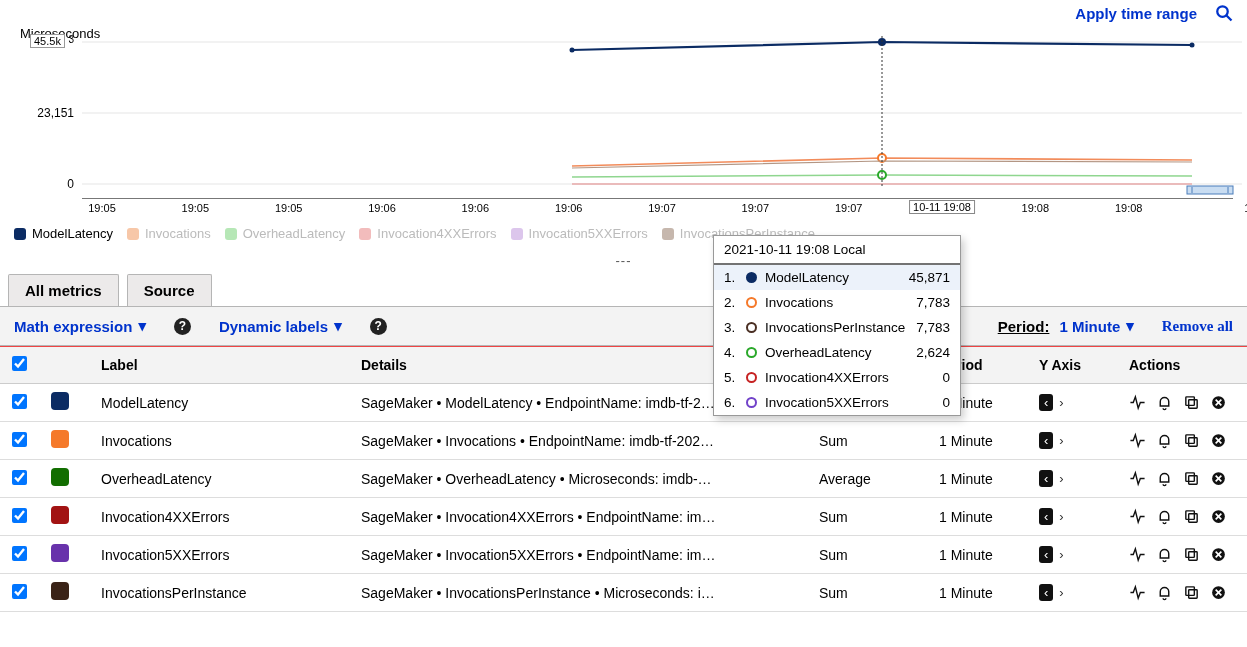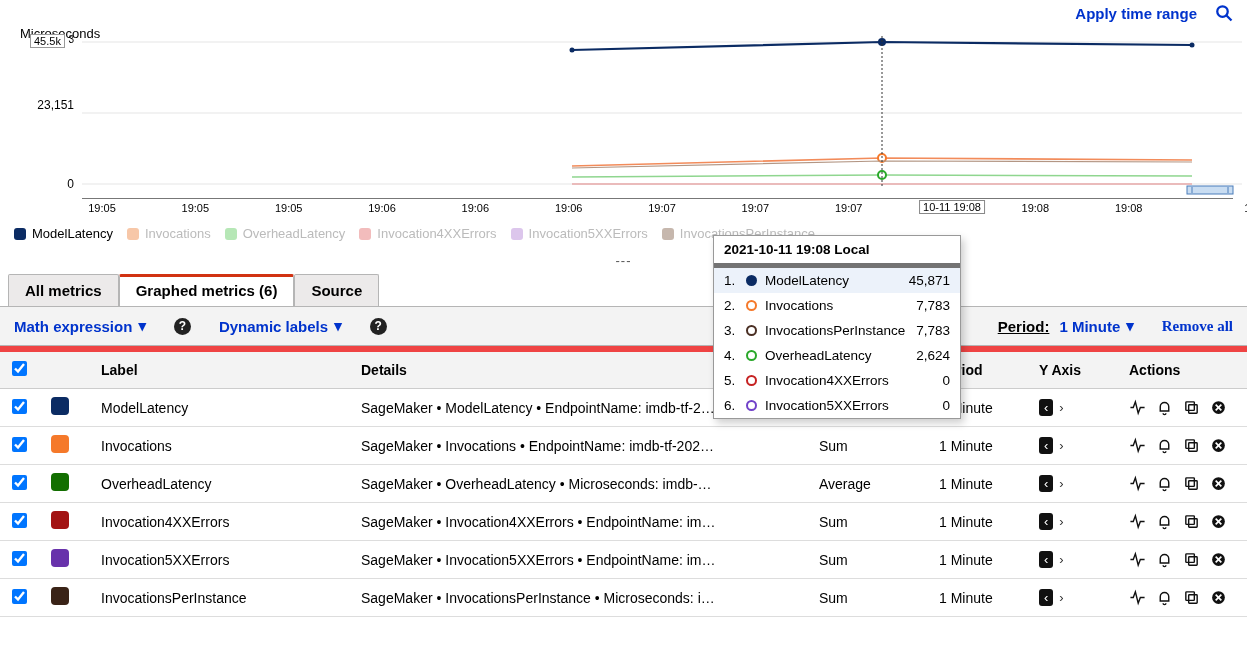--- a/index.html
+++ b/index.html
@@ -15,42 +15,42 @@
 .ytick .exp { font-size: 10px; vertical-align: super; }
 .badge-45 { position: absolute; left: -52px; top: 6px; background: #fff; border: 1px solid #999; font-size: 11px; padding: 0 3px; }
 .xaxis { position: relative; height: 22px; margin-left: 68px; border-top: 1px solid #777; display: flex; align-items: center; }
 .xtick { position: absolute; font-size: 11px; transform: translateX(-50%); top: 3px; }
 .xtick.boxed { border: 1px solid #888; background:#fff; padding: 0 3px; top: 1px; }
 .legend-row { display:flex; gap: 14px; padding: 6px 14px 8px 14px; align-items:center; font-size: 13px; }
 .legend-item { display:flex; align-items:center; gap:6px; }
 .sw { width: 12px; height: 12px; border-radius: 3px; display:inline-block; }
 .muted { color: #bbb; }
 .dashes { text-align:center; padding: 4px 0 6px; color:#555; letter-spacing:1px; }
-.tabs { display:flex; gap: 0; padding: 0 8px; }
+.tabs { display:flex; gap: 8px; padding: 0 8px; }
 .tab { border: 1px solid #b5b5b5; border-bottom: none; background: #eceaea; padding: 7px 16px; font-size: 15px; font-weight: 700; border-radius: 2px 2px 0 0; cursor:pointer; }
 .tab.active { background: #fff; border-top: 3px solid #d13212; padding-top: 5px; }
 .toolbar { border-top: 1px solid #b5b5b5; border-bottom: 1px solid #b5b5b5; background:#f3f3f3; padding: 10px 14px; display:flex; align-items:center; gap: 28px; font-size: 15px; }
 .tb-link { color:#0033cc; font-weight:700; display:flex; align-items:center; gap:6px; cursor:pointer; }
 .help-q { width:17px; height:17px; border-radius:50%; background:#222; color:#fff; display:inline-flex; align-items:center; justify-content:center; font-size:12px; font-weight:700; }
 .tb-spacer { flex:1; }
 .tb-static { font-weight:700;text-decoration:underline; }
 .remove-all { color:#0033cc; font-weight:700; cursor:pointer;font-family:Liberation Serif, serif; }
 .metrics-table { width:100%; border-collapse: collapse; }
-.metrics-table th { text-align:left; background:#f3f3f3; border-top:6px solid #ef4444; border-bottom:1px solid #ccc; padding: 9px 12px; font-size: 14px; font-weight:700; }
+.metrics-table th { text-align:left; background:#f3f3f3; border-top:1px solid #ef4444; border-bottom:1px solid #ccc; padding: 9px 12px; font-size: 14px; font-weight:700; }
 .metrics-table td { border-bottom:1px solid #ddd; padding: 8px 12px; font-size: 14px; vertical-align:middle; }
 .cbox { width:15px; height:15px; }
 .color-sq { width:18px; height:18px; border-radius:4px; display:inline-block; }
 .yaxis-btn { background:#111; color:#fff; padding:1px 5px; border-radius:3px; font-size:13px; display:inline-block; margin-right:2px; }
 .yaxis-arrow { color:#333; font-size:13px; padding-left:4px; }
 .act-row { display:flex; gap:10px; align-items:center; }
 .act-ic { width:17px; height:17px; display:inline-block; }
 
 
 .tooltip { position:absolute; left: 713px; top: 235px; width: 248px; background:#fff; border:1px solid #999; box-shadow: 3px 4px 8px rgba(0,0,0,0.2); z-index:10; font-size: 13.5px; }
-.tooltip-hd { padding: 6px 10px; border-bottom:5px solid #737373; font-weight:700; }
+.tooltip-hd { padding: 6px 10px; border-bottom:2px solid #737373; font-weight:400; }
 .tt-row { display:flex; align-items:center; padding: 5px 10px; gap:8px; }
 .tt-row.hl { background:#ecf2fa; }
 .tt-marker { width:11px; height:11px; border-radius:50%; display:inline-block; flex-shrink:0; }
 .tt-val { margin-left:auto; font-weight:400; }
 
 .chev { display:inline-block; }
 </style>
 </head>
 <body>
 
@@ -62,21 +62,21 @@
         <line x1="15" y1="15" x2="22" y2="22"></line>
       </svg>
   </span>
 </div>
 
 <div class="chart-wrap">
   <div class="ylabel-unit">Microseconds</div>
   <div class="plot-area">
     <div class="ytick" style="top:14px;"><span class="exp">3</span></div>
     <div class="badge-45">45.5k</div>
-    <div class="ytick" style="top:77px;">23,151</div>
+    <div class="ytick" style="top:85px;">23,151</div>
     <div class="ytick" style="top:156px;">0</div>
     <svg class="plot-svg" width="1160" height="170">
       <line x1="0" y1="14" x2="1160" y2="14" stroke="#e5e5e5"></line>
       <line x1="0" y1="85" x2="1160" y2="85" stroke="#e5e5e5"></line>
       <line x1="0" y1="156" x2="1160" y2="156" stroke="#e5e5e5"></line>
 
       <polyline points="490,22 800,14 1110,17" fill="none" stroke="#0b2b63" stroke-width="2.2"></polyline>
       <circle cx="490" cy="22" r="2.5" fill="#0b2b63"></circle>
       <circle cx="800" cy="14" r="4" fill="#0b2b63"></circle>
       <circle cx="1110" cy="17" r="2.5" fill="#0b2b63"></circle>
@@ -100,21 +100,21 @@
   <div class="xaxis" id="xaxis">
       <span class="xtick" style="left: 20px;">19:05</span>
       <span class="xtick" style="left: 113.333px;">19:05</span>
       <span class="xtick" style="left: 206.667px;">19:05</span>
       <span class="xtick" style="left: 300px;">19:06</span>
       <span class="xtick" style="left: 393.333px;">19:06</span>
       <span class="xtick" style="left: 486.667px;">19:06</span>
       <span class="xtick" style="left: 580px;">19:07</span>
       <span class="xtick" style="left: 673.333px;">19:07</span>
       <span class="xtick" style="left: 766.667px;">19:07</span>
-      <span class="xtick boxed" style="left: 860px; margin-left: 10px;">10-11 19:08</span>
+      <span class="xtick boxed" style="left: 860px;">10-11 19:08</span>
       <span class="xtick" style="left: 953.333px;">19:08</span>
       <span class="xtick" style="left: 1046.67px;">19:08</span>
       <span class="xtick" style="left: 1132px; margin-left: 44px;">19:09</span>
     </div>
 </div>
 
 <div class="legend-row" id="legend">
     <span class="legend-item">
       <span class="sw" style="background: rgb(11, 43, 99);"></span>
       <span>ModelLatency</span>
@@ -179,21 +179,20 @@
         <span style="width: 14px;">6.</span>
         <span class="tt-marker" style="border: 2.5px solid rgb(113, 66, 201); background: rgb(255, 255, 255);"></span>
         <span>Invocation5XXErrors</span>
         <span class="tt-val">0</span>
       </div>
     </div>
 </div>
 
 <div class="tabs">
   <div class="tab">All metrics</div>
-  <div class="tab active">Graphed metrics (6)</div>
   <div class="tab">Source</div>
 </div>
 
 <div class="toolbar">
   <span class="tb-link">
     <span>Math expression</span>
     <span class="chev">▾</span>
   </span>
   <span class="help-q">?</span>
   <span class="tb-link">

